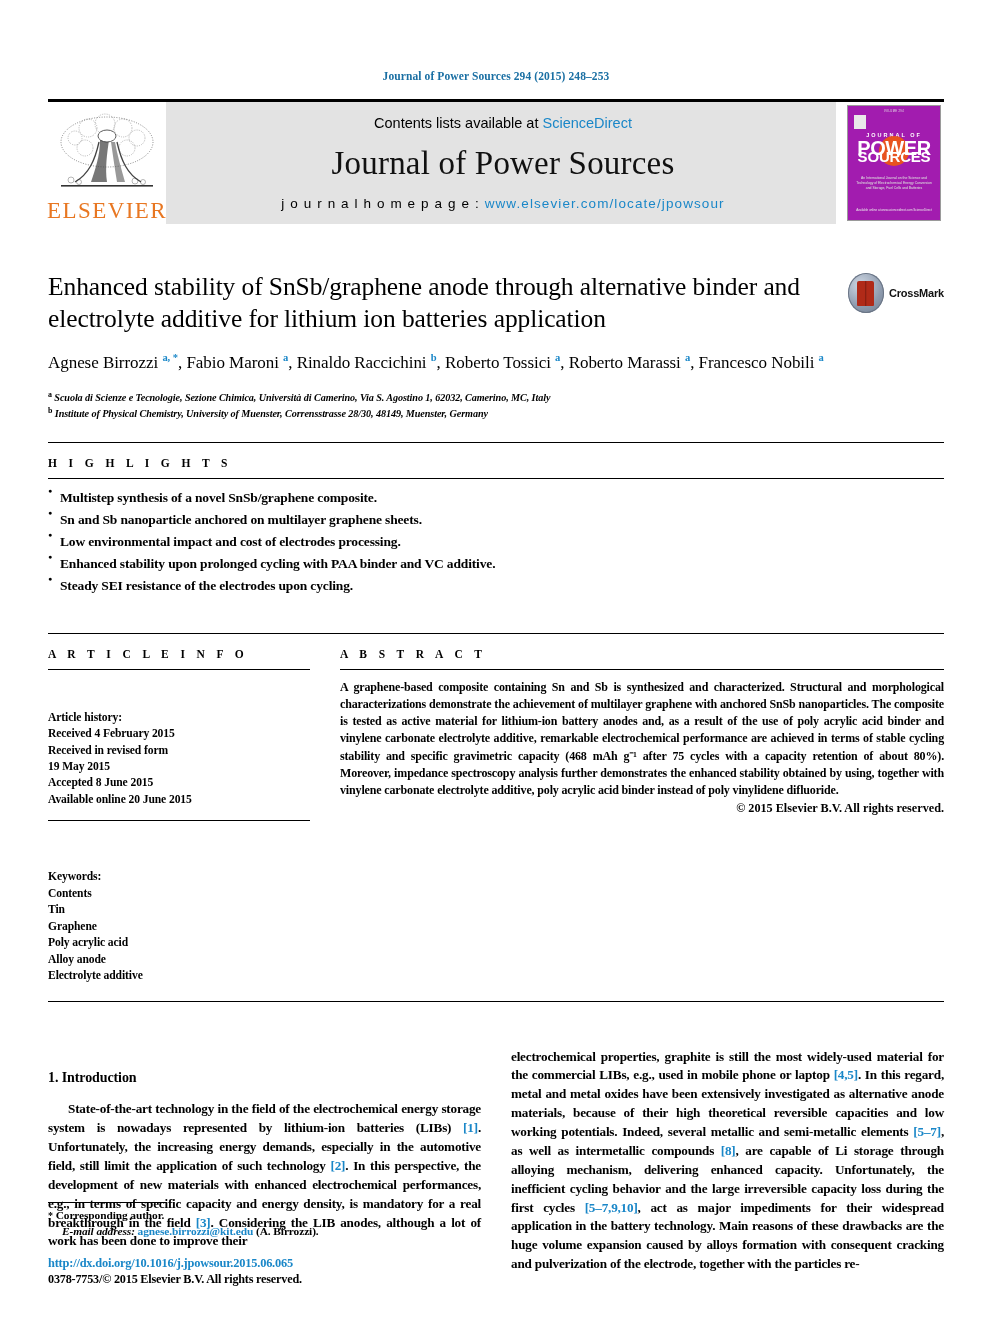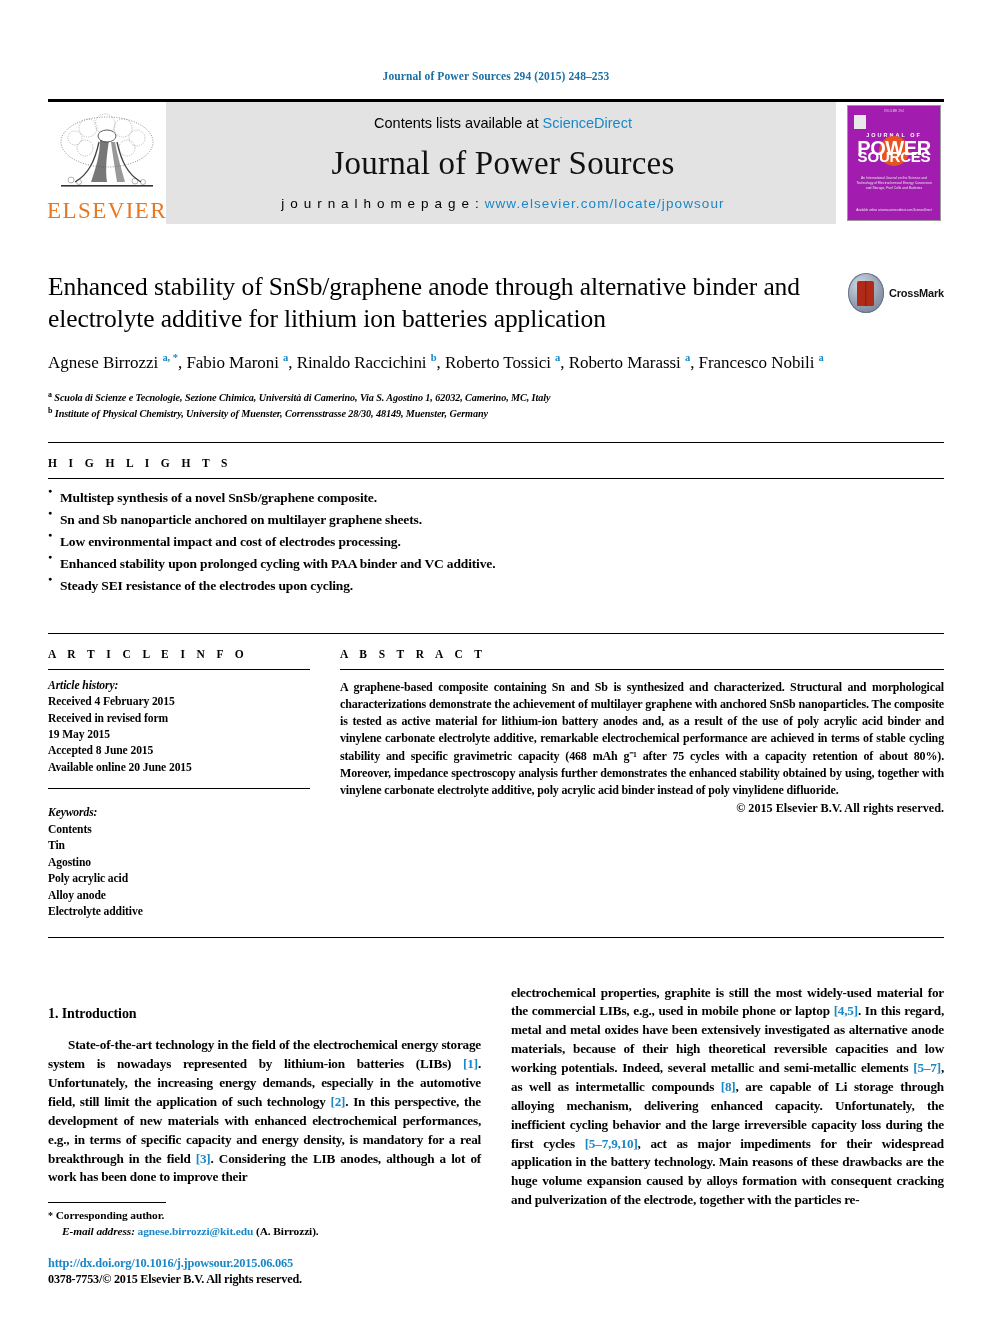--- a/index.html
+++ b/index.html
@@ -257,21 +257,21 @@
   }
   .info-rule { border-top: 1px solid #000; }
   .info-body {
     padding-top: 8px;
     font-size: 11.6px;
     line-height: 1.42;
     font-weight: bold;
     letter-spacing: -0.1px;
   }
   .info-body .lbl {
-    font-style: italic;
+    margin-top: 32px;
   }
   .kw-sep {
     border-top: 1px solid #000;
     margin: 12px 0 8px 0;
   }
   .abstract-body {
     padding-top: 9px;
     font-size: 12px;
     line-height: 1.44;
     text-align: justify;
@@ -456,21 +456,21 @@
         <div>Received in revised form</div>
         <div>19 May 2015</div>
         <div>Accepted 8 June 2015</div>
         <div>Available online 20 June 2015</div>
       </div>
       <div class="kw-sep"></div>
       <div class="info-body">
         <div class="lbl">Keywords:</div>
         <div>Contents</div>
         <div>Tin</div>
-        <div>Agostino</div>
+        <div>Graphene</div>
         <div>Poly acrylic acid</div>
         <div>Alloy anode</div>
         <div>Electrolyte additive</div>
       </div>
     </div>
 
     <div class="col-abstract">
       <div class="sec-head">A B S T R A C T</div>
       <div class="info-rule"></div>
       <div class="abstract-body">A graphene-based composite containing Sn and Sb is synthesized and characterized. Structural and morphological characterizations demonstrate the achievement of multilayer graphene with anchored SnSb nanoparticles. The composite is tested as active material for lithium-ion battery anodes and, as a result of the use of poly acrylic acid binder and vinylene carbonate electrolyte additive, remarkable electrochemical performance are achieved in terms of stable cycling stability and specific gravimetric capacity (468 mAh g⁻¹ after 75 cycles with a capacity retention of about 80%). Moreover, impedance spectroscopy analysis further demonstrates the enhanced stability obtained by using, together with vinylene carbonate electrolyte additive, poly acrylic acid binder instead of poly vinylidene difluoride.</div>

